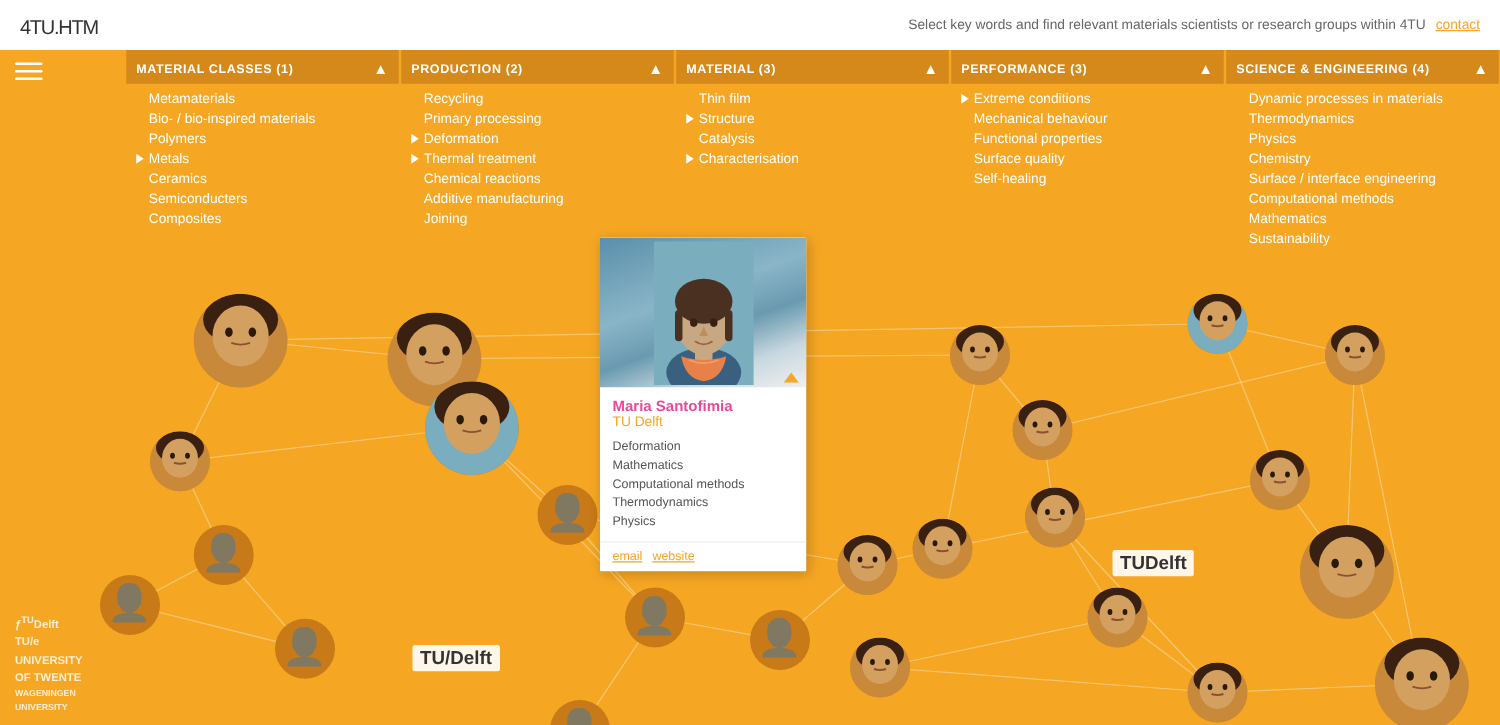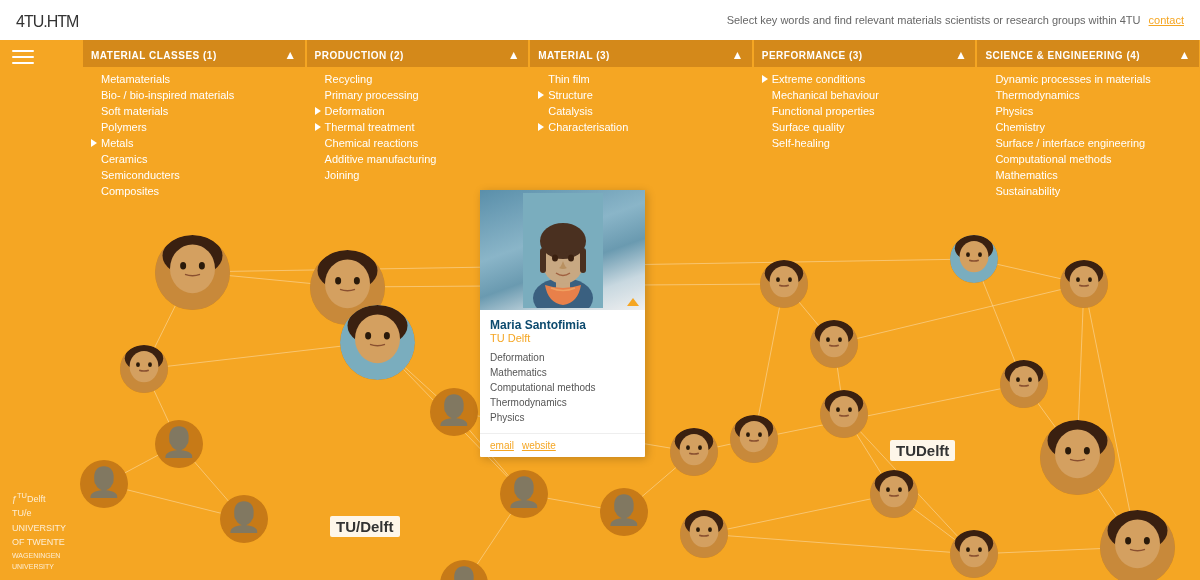--- a/index.html
+++ b/index.html
@@ -60,21 +60,21 @@
       height: 2px;
       background: #fff;
       margin: 4px 0;
       border-radius: 1px;
     }
 
     
     #dropdowns {
       position: absolute;
       top: 40px;
-      left: 82px;
+      left: 100px;
       right: 0;
       display: flex;
       z-index: 90;
     }
 
     .dropdown-col {
       flex: 1;
       background: #F5A623;
       border-top: 3px solid #D4891A;
       padding: 0;
@@ -208,21 +208,21 @@
       border-bottom: 8px solid #F5A623;
     }
 
     #detail-card-body {
       padding: 8px 10px;
     }
 
     #detail-name {
       font-size: 12px;
       font-weight: bold;
-      color: #0c4a6e;
+      color: #ec4899;
     }
 
     #detail-uni {
       font-size: 11px;
       color: #F5A623;
       margin-bottom: 6px;
     }
 
     .detail-tag {
       font-size: 10px;
@@ -249,21 +249,21 @@
       position: absolute;
       bottom: 8px;
       left: 12px;
       z-index: 100;
     }
 
     .uni-logo-text {
       font-size: 9px;
       color: rgba(255,255,255,0.8);
       line-height: 1.6;
-      font-weight: normal;
+      font-weight: bold;
     }
 
     
     .network-label {
       position: absolute;
       background: rgba(255,255,255,0.9);
       padding: 2px 6px;
       font-size: 15px;
       font-weight: bold;
       color: #333;
@@ -295,24 +295,20 @@
         <span class="arrow">▲</span>
       </div>
       <div class="dropdown-items">
         <div class="dropdown-item">
           <div style="width: 10px; flex-shrink: 0;"></div>
           <span>Metamaterials</span>
         </div>
         <div class="dropdown-item">
           <div style="width: 10px; flex-shrink: 0;"></div>
           <span>Bio- / bio-inspired materials</span>
-        </div>
-        <div class="dropdown-item">
-          <div style="width: 10px; flex-shrink: 0;"></div>
-          <span>Soft materials</span>
         </div>
         <div class="dropdown-item">
           <div style="width: 10px; flex-shrink: 0;"></div>
           <span>Polymers</span>
         </div>
         <div class="dropdown-item">
           <div class="tri"></div>
           <span>Metals</span>
         </div>
         <div class="dropdown-item">

